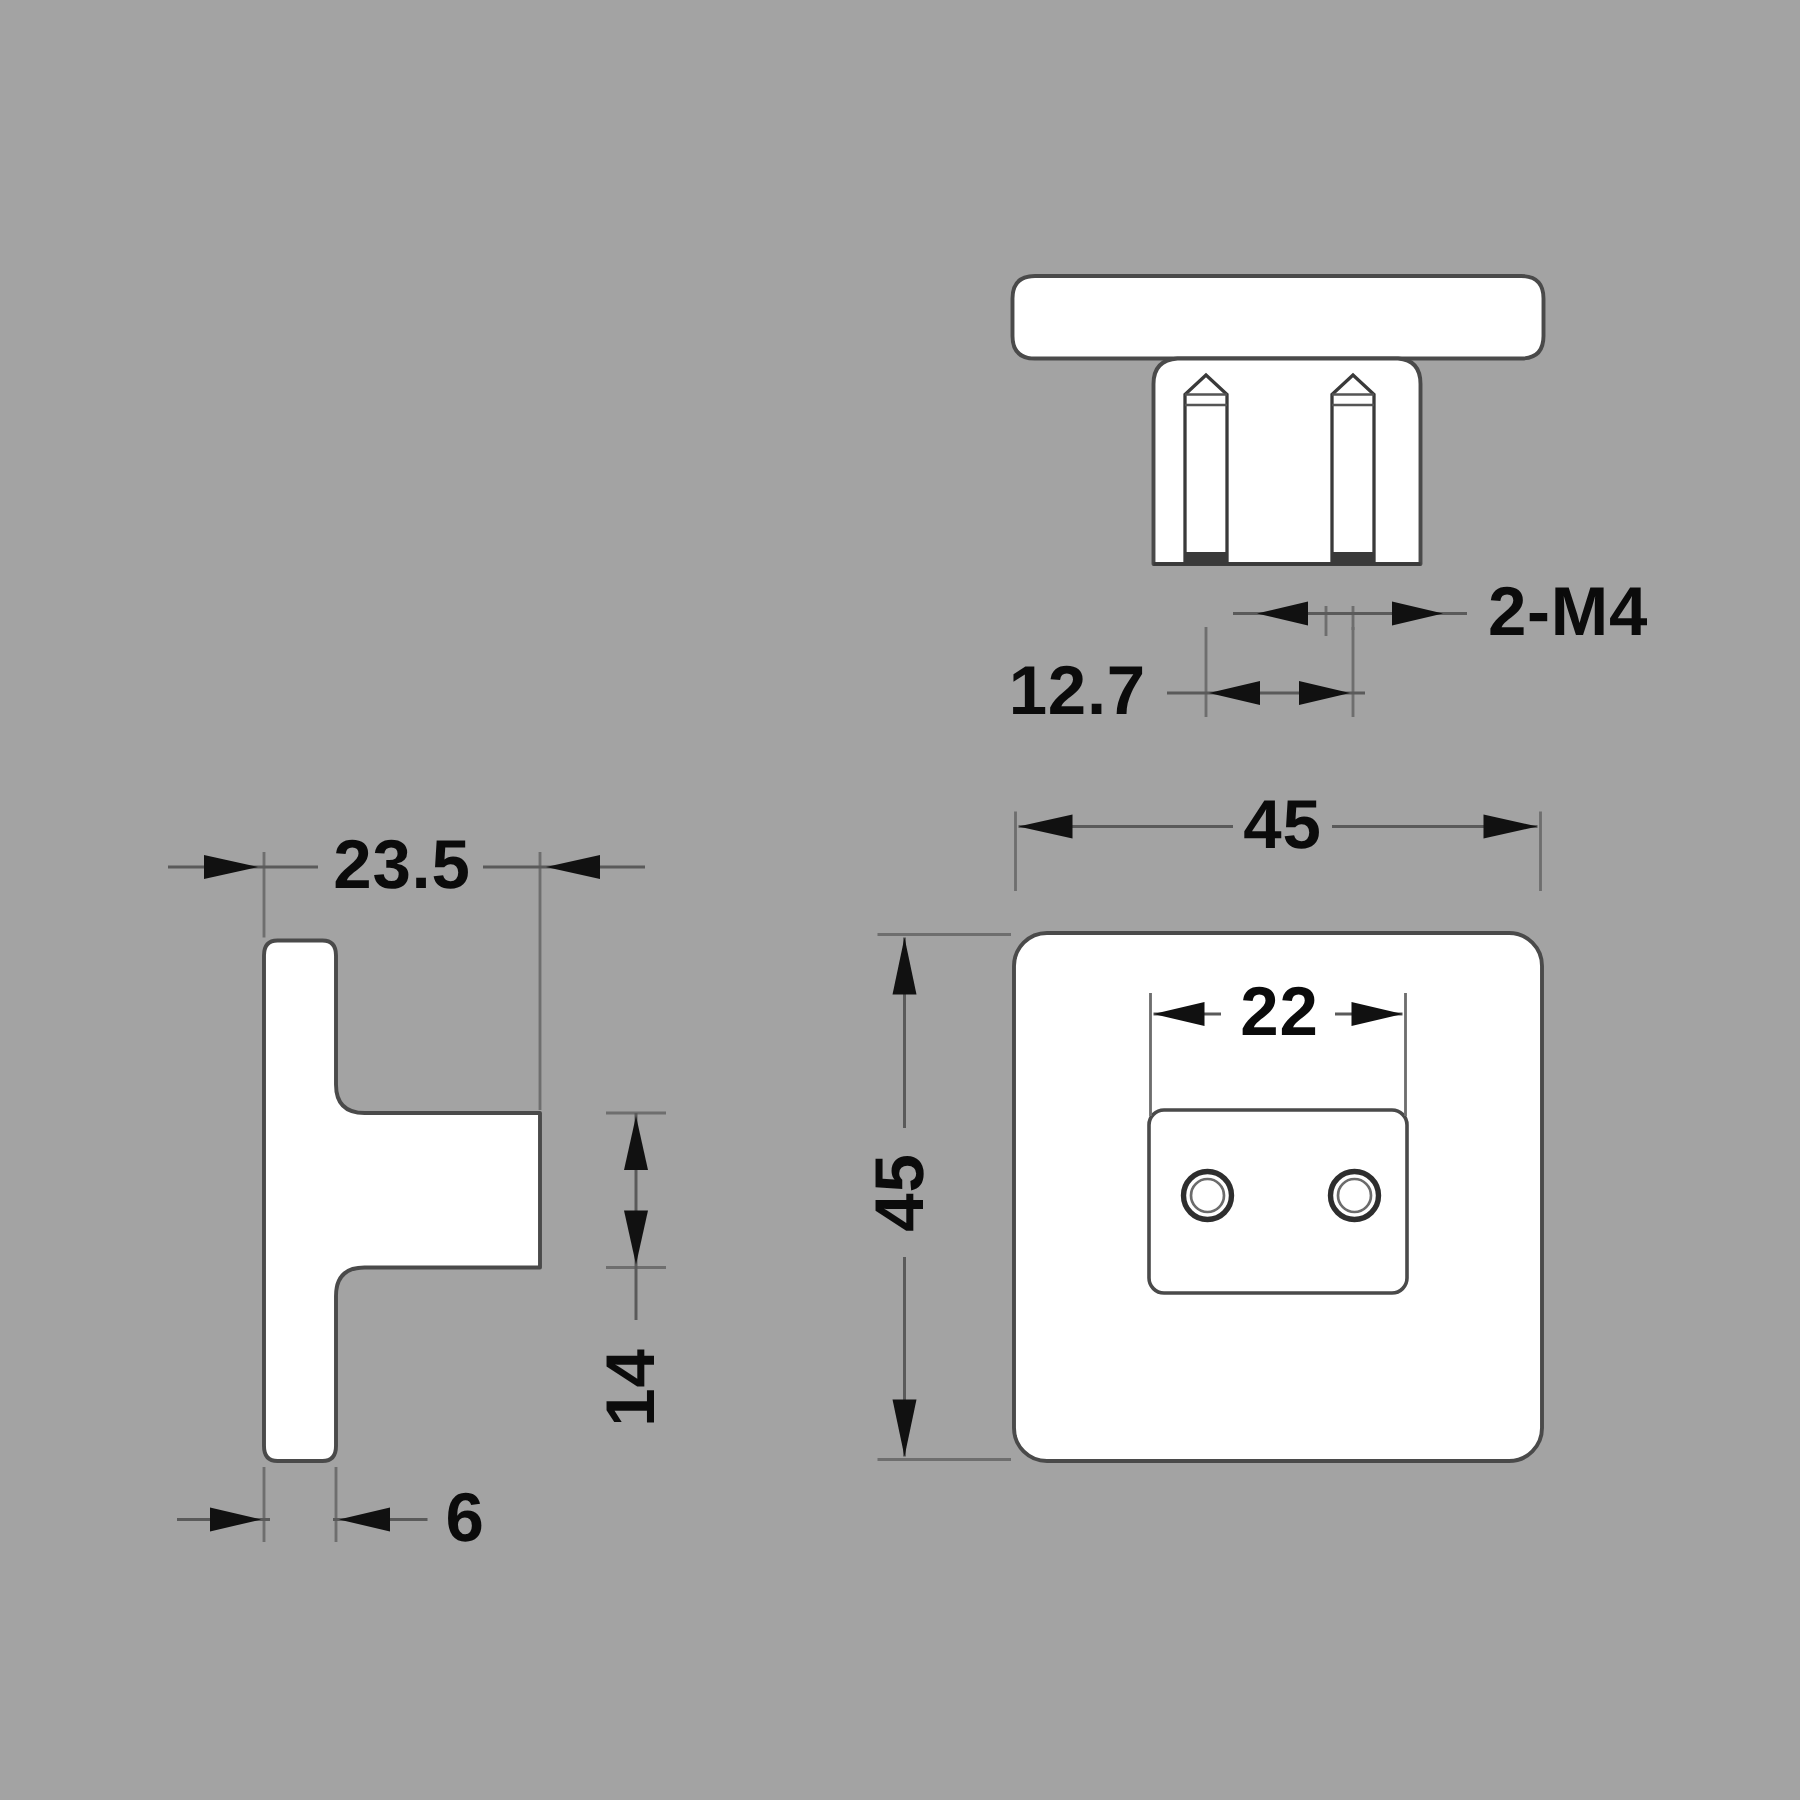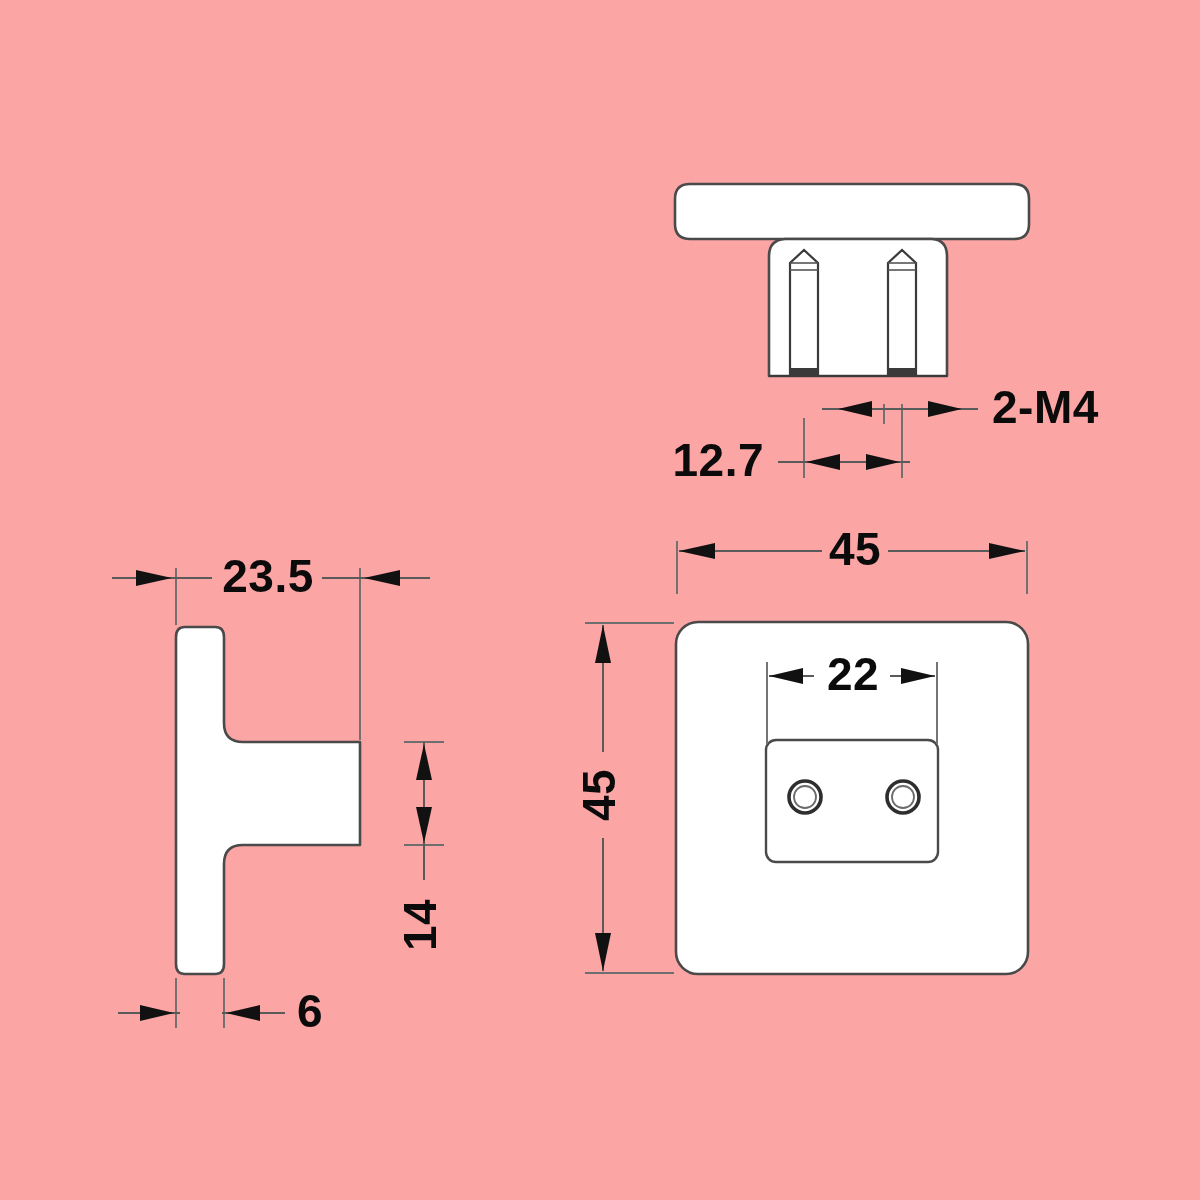--- a/index.html
+++ b/index.html
@@ -11,21 +11,21 @@
   body {
     width: 1200px;
     height: 1200px;
     font-family: "Liberation Sans", sans-serif;
     overflow: hidden;
   }
   #drawing-root {
     position: relative;
     width: 1200px;
     height: 1200px;
-    background: #fca5a5;
+    background: #a3a3a3;
   }
   svg.sheet {
     display: block;
     width: 1200px;
     height: 1200px;
   }
   .part-outline {
     fill: #ffffff;
     stroke: #4a4a4a;
     stroke-width: 2.6;

